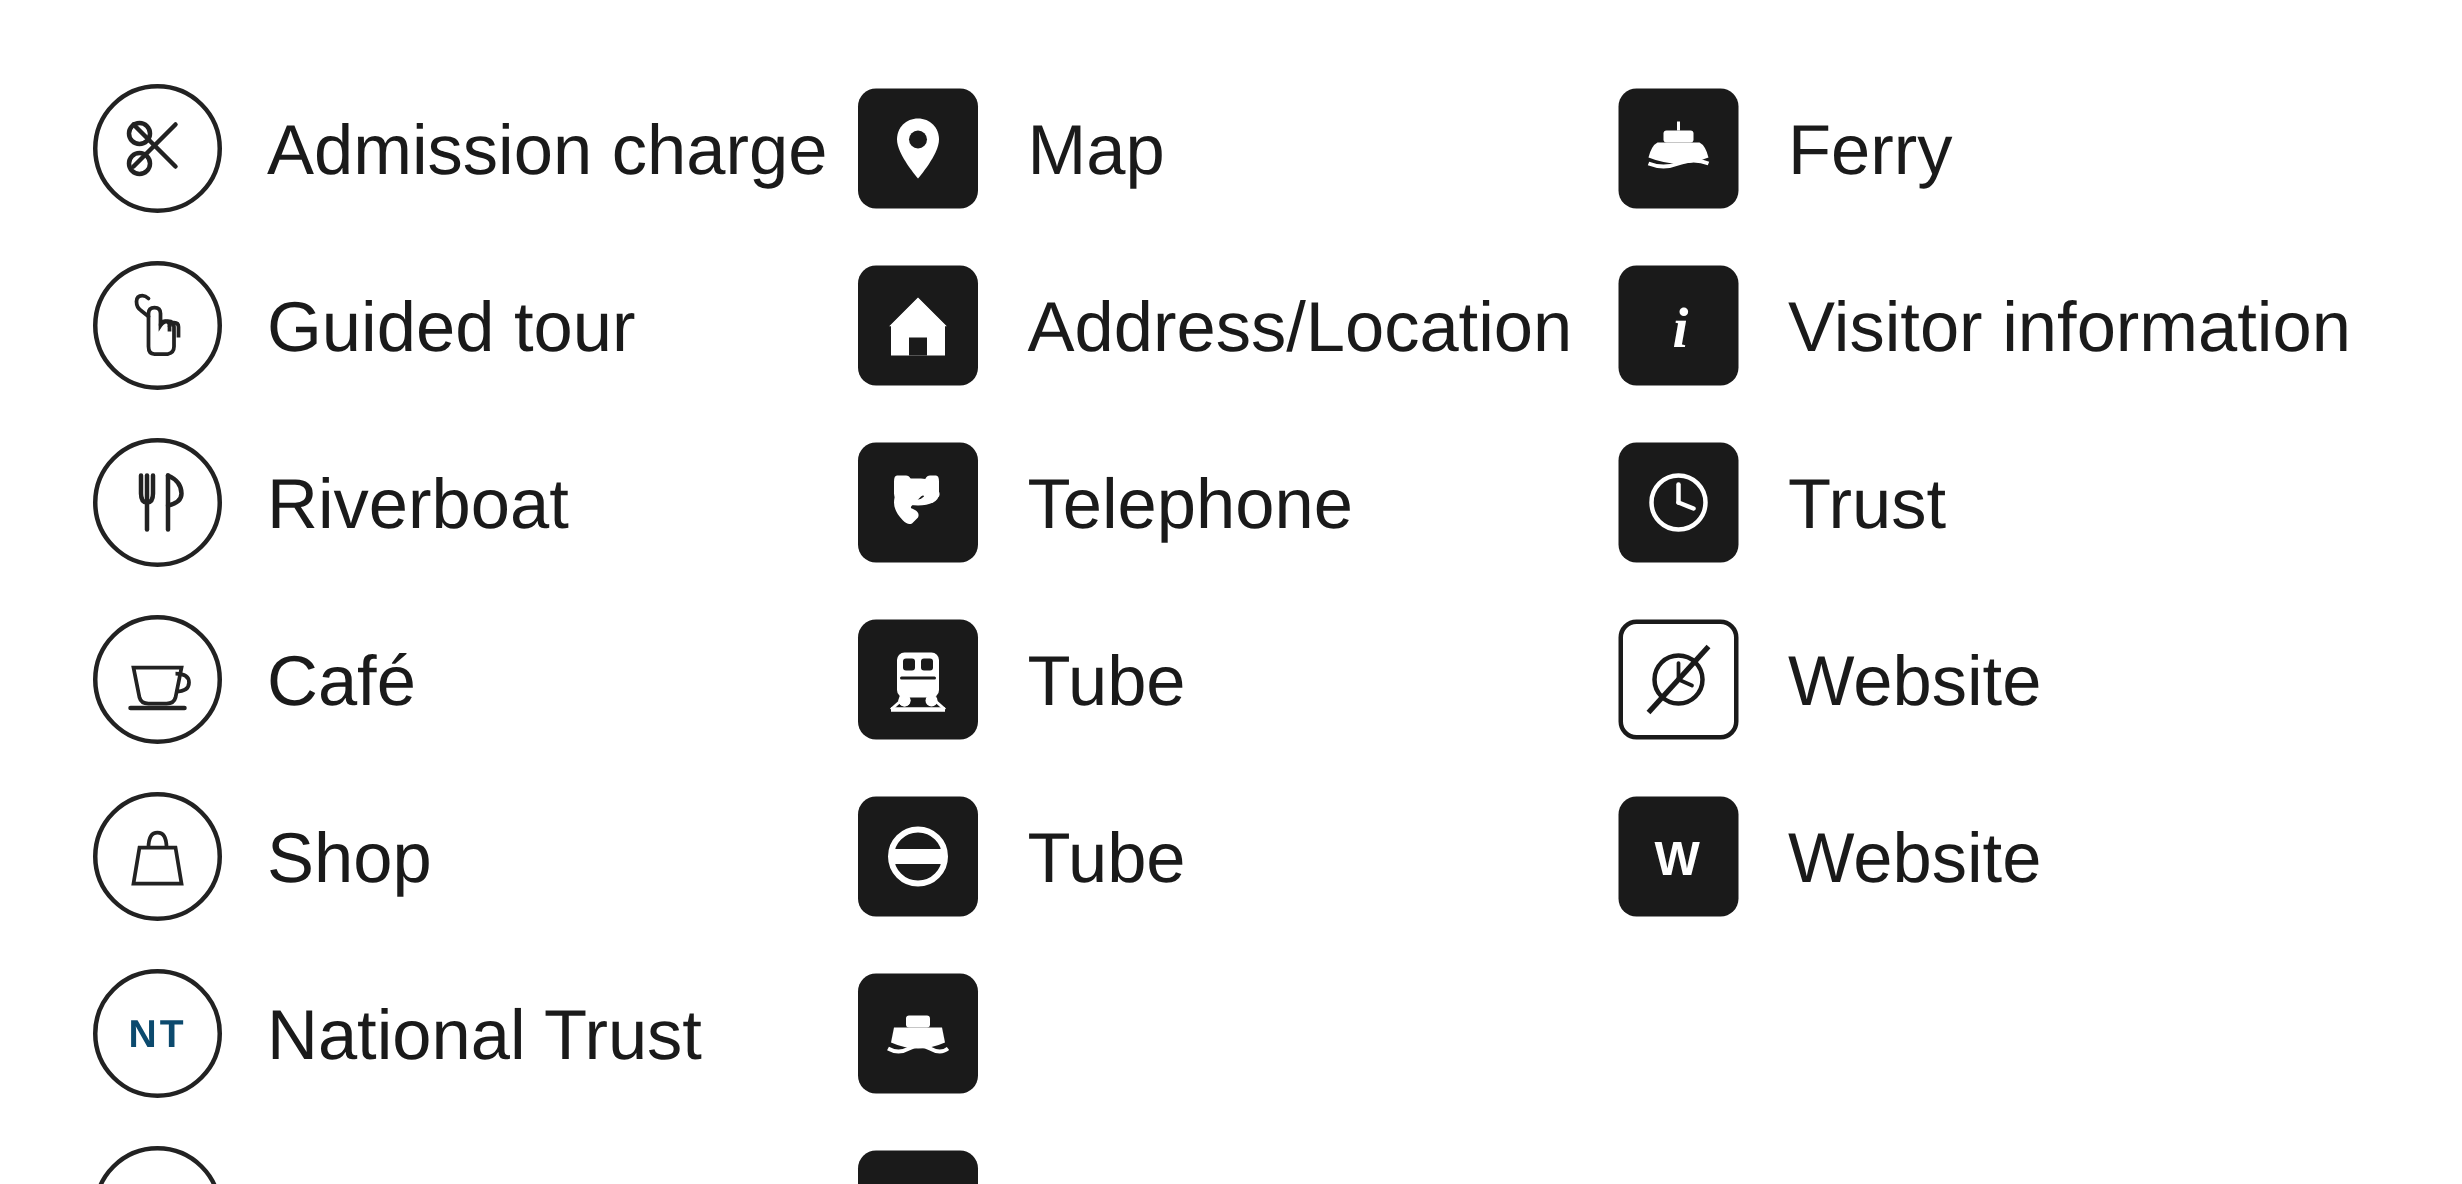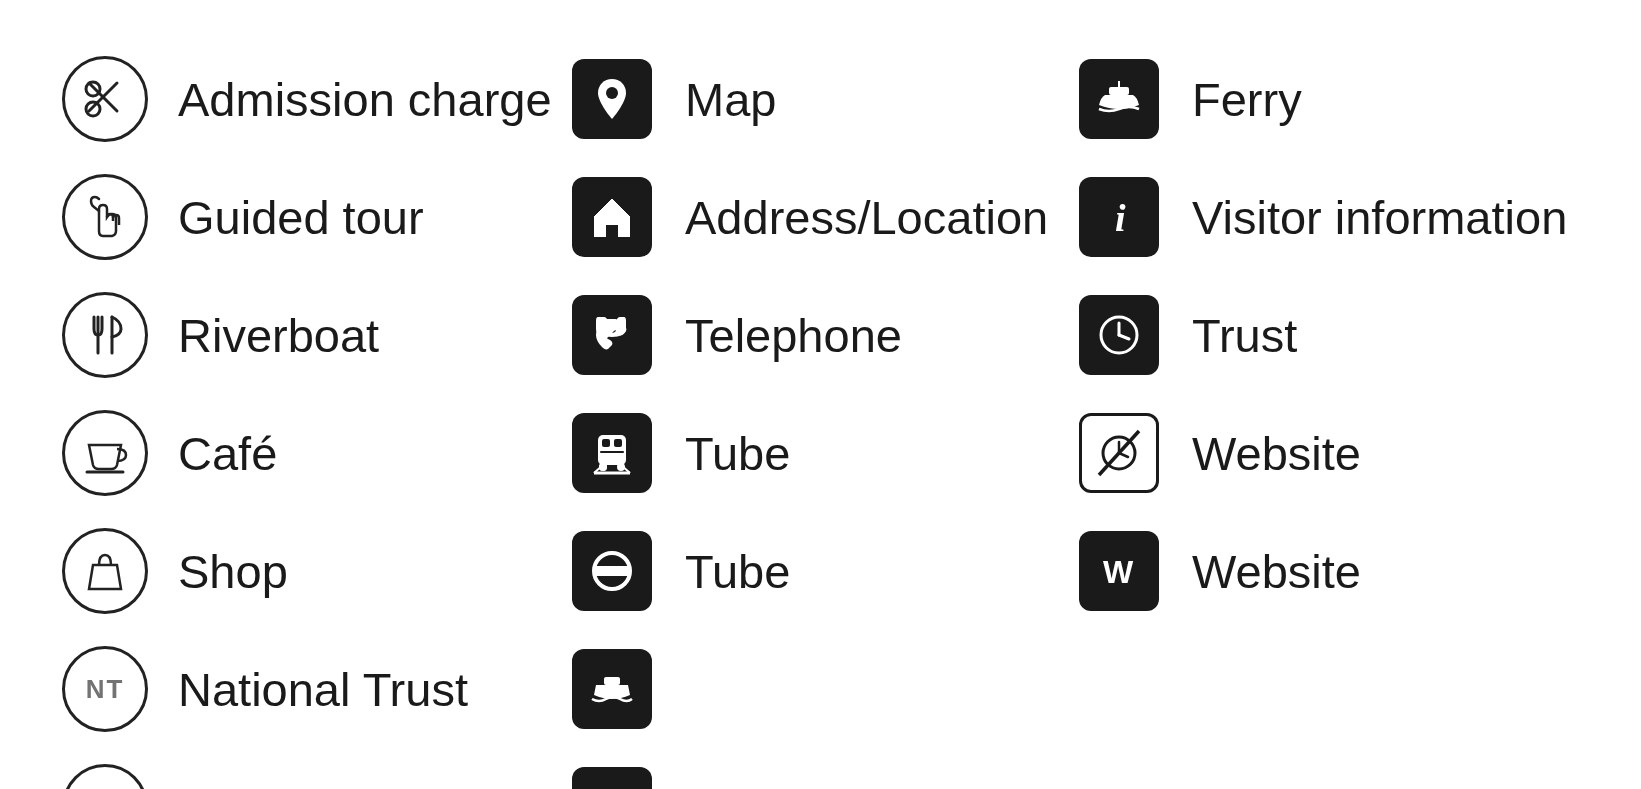--- a/index.html
+++ b/index.html
@@ -78,21 +78,21 @@
     .icon-nt {
       width: 86px;
       height: 86px;
       border-radius: 50%;
       border: 3px solid #222;
       display: flex;
       align-items: center;
       justify-content: center;
       font-size: 26px;
       font-weight: bold;
-      color: #737373;
+      color: #0c4a6e;
       letter-spacing: 2px;
     }
 
     
     .icon-eh {
       width: 86px;
       height: 86px;
       border-radius: 50%;
       border: 3px solid #222;
       display: flex;

